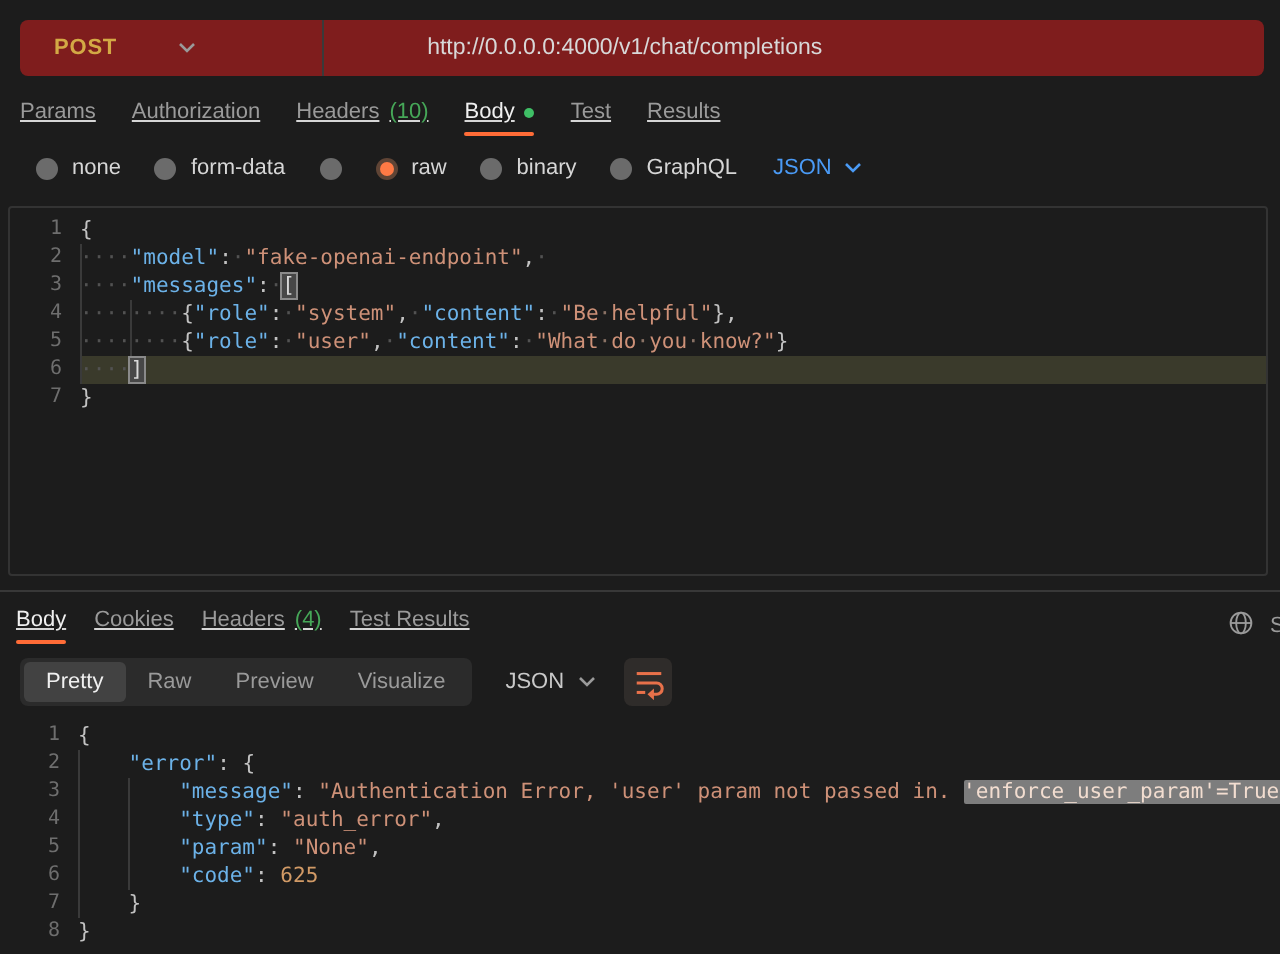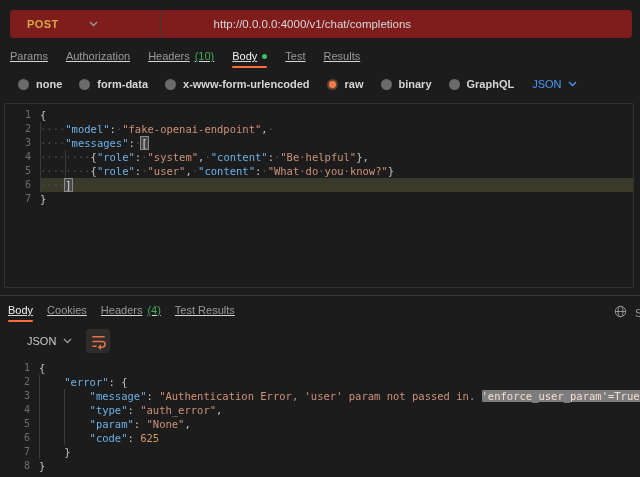--- a/index.html
+++ b/index.html
@@ -19,21 +19,21 @@
   
   .tabs{display:flex;align-items:center;font-size:11px;text-decoration:underline;}
   .tab{color:#9a9a9a;position:relative;display:flex;align-items:center;gap:5px;padding-bottom:6px;cursor:pointer;white-space:nowrap;}
   .tab.active{color:#f0f0f0;}
   .tab.active::after{content:"";position:absolute;left:0;right:0;bottom:0;height:2px;background:#ff6c37;border-radius:1px;}
   .cnt{color:#46a758;}
   .dot{width:5px;height:5px;border-radius:50%;background:#3fbf66;}
   .req-tabs{position:absolute;top:50px;left:10px;gap:18px;}
   
   .bt-row{position:absolute;top:78px;left:18px;display:flex;align-items:center;gap:17px;font-size:11px;color:#d6d6d6;}
-  .radio{display:flex;align-items:center;gap:7px;cursor:pointer;font-weight:bold;}
+  .radio{display:flex;align-items:center;gap:7px;cursor:pointer;}
   .rb{width:11px;height:11px;border-radius:50%;background:#6b6b6b;flex:none;}
   .rb.sel{background:#5f4435;position:relative;}
   .rb.sel::after{content:"";position:absolute;inset:2px;border-radius:50%;background:#ff7a45;}
   .lang{display:flex;align-items:center;gap:6px;color:#4a9af5;font-size:11px;cursor:pointer;margin-left:1px;}
   
   .editor{font-family:"DejaVu Sans Mono",monospace;font-size:10.5px;}
   .req-editor{position:absolute;top:103px;left:4px;width:630px;height:185px;border:1px solid #333;border-radius:2px;padding-top:4px;box-sizing:border-box;overflow:hidden;}
   .resp-editor{position:absolute;top:61px;left:4px;right:0;padding-top:4px;overflow:hidden;}
   .cl{display:flex;height:14px;line-height:14px;}
   .ln{width:26px;flex:none;text-align:right;padding-right:9px;color:#6e6e6e;font-size:10px;}
@@ -104,21 +104,20 @@
     <div class="radio">
       <span class="rb"></span>
       <span>none</span>
     </div>
     <div class="radio">
       <span class="rb"></span>
       <span>form-data</span>
     </div>
     <div class="radio">
       <span class="rb"></span>
-      <span>x-www-form-urlencoded</span>
     </div>
     <div class="radio">
       <span class="rb sel"></span>
       <span>raw</span>
     </div>
     <div class="radio">
       <span class="rb"></span>
       <span>binary</span>
     </div>
     <div class="radio">
@@ -185,20 +184,26 @@
   <div class="globe-btn">
     <svg width="13" height="13" viewBox="0 0 14 14" fill="none" stroke="currentColor" stroke-width="1">
         <circle cx="7" cy="7" r="5.6"></circle>
         <ellipse cx="7" cy="7" rx="2.6" ry="5.6"></ellipse>
         <path d="M1.4 7h11.2"></path>
       </svg>
   </div>
   <div class="partial-txt">S</div>
 
   <div class="resp-toolbar">
+    <div class="seg" id="resp-views">
+        <div class="view active">Pretty</div>
+        <div class="view">Raw</div>
+        <div class="view">Preview</div>
+        <div class="view">Visualize</div>
+      </div>
     <div class="lang2">
       <span>JSON</span>
       <span class="chev">
         <svg width="9" height="6" viewBox="0 0 9 6">
             <path d="M1 1l3.5 3.5L8 1" fill="none" stroke="currentColor" stroke-width="1.3"></path>
           </svg>
       </span>
     </div>
     <div class="wrap-btn">
       <span style="display:flex">

